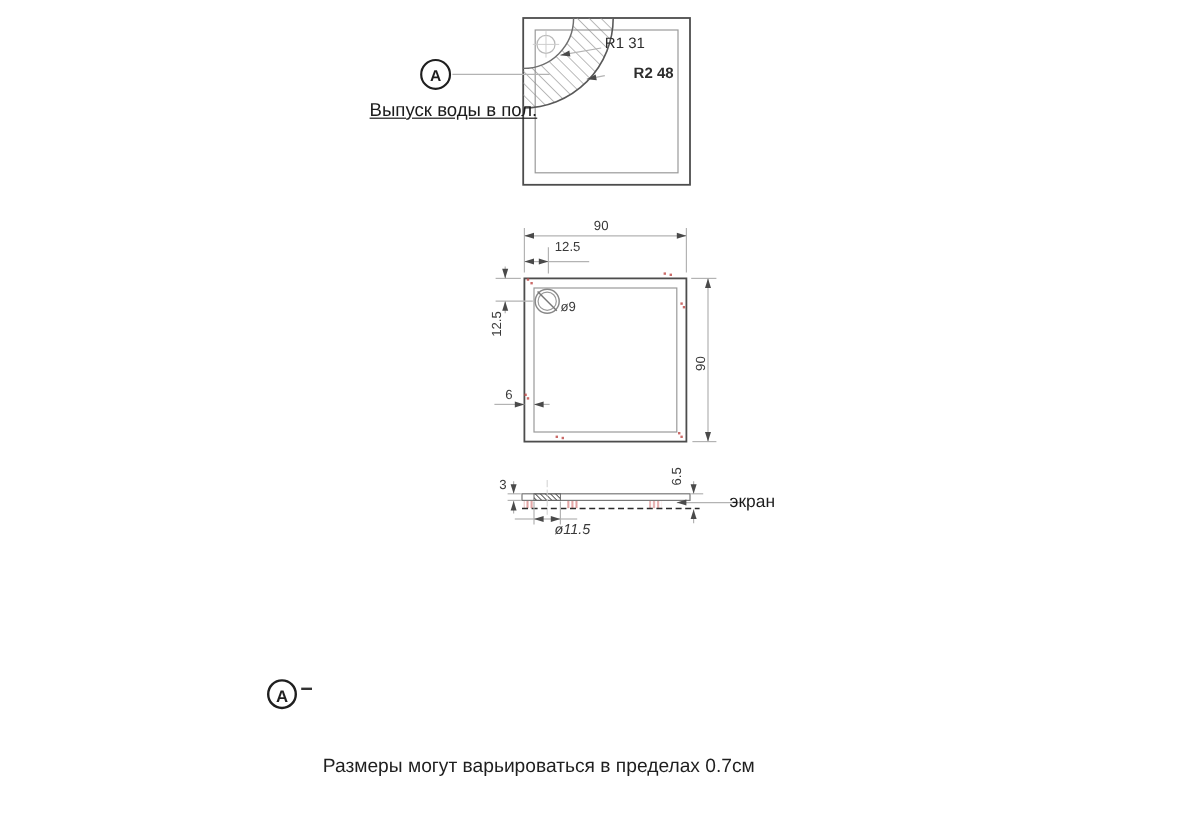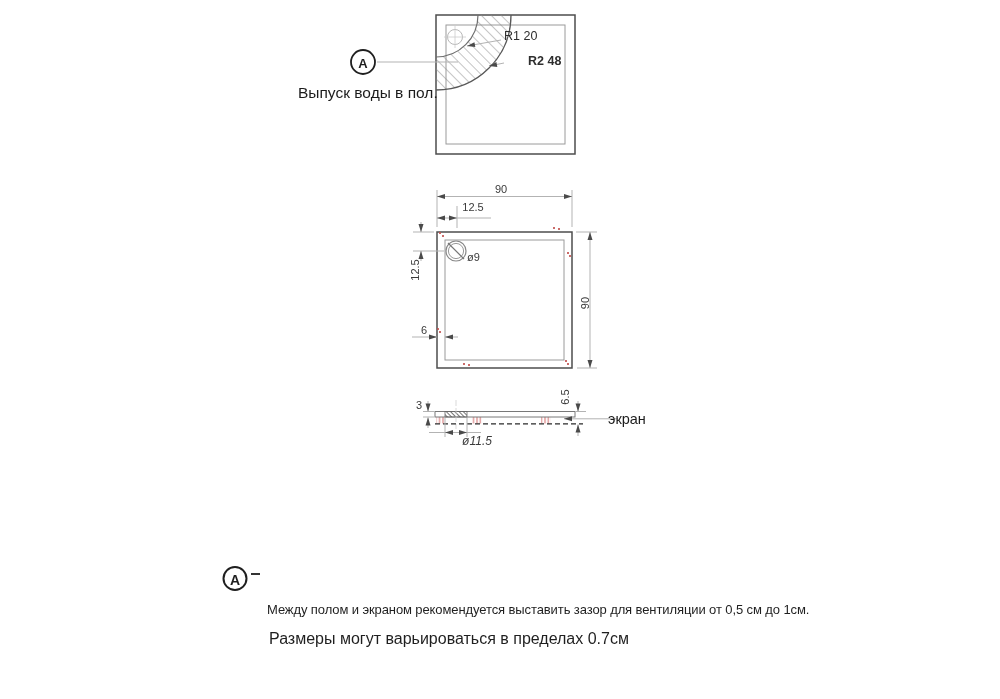--- a/index.html
+++ b/index.html
@@ -138,33 +138,32 @@
       <line x1="618" y1="418.8" x2="564" y2="418.8" stroke="#b3b3b3" stroke-width="1" marker-end="url(#arw)"></line>
     </g>
 
     <g>
       <circle cx="235" cy="578.5" r="11.5" fill="#ffffff" stroke="#1f1f1f" stroke-width="2"></circle>
       <line x1="251" y1="574" x2="260" y2="574" stroke="#333333" stroke-width="2"></line>
     </g>
   </svg>
 
   <span class="marker-letter" style="left:363px;top:63px;font-size:13px;">A</span>
-  <div class="caption" style="left:298px;top:84px;">Выпуск воды в пол.</div>
-  <span class="lbl lbl-l lbl-r1" style="left:504px;top:36px;">R1 20</span>
+  <div class="caption" style="left:308px;top:84px;text-decoration:underline;">Выпуск воды в пол.</div>
+  <span class="lbl lbl-l lbl-r1" style="left:504px;top:36px;">R1 31</span>
   <span class="lbl lbl-l lbl-r1" style="left:528px;top:61px;font-weight:bold;">R2 48</span>
 
   <span class="lbl lbl-c" style="left:501px;top:189px;">90</span>
   <span class="lbl lbl-c" style="left:473px;top:207px;">12.5</span>
   <span class="lbl lbl-v" style="left:415px;top:270px;">12.5</span>
   <span class="lbl lbl-c" style="left:424px;top:330px;">6</span>
   <span class="lbl lbl-v" style="left:585px;top:303px;">90</span>
   <span class="lbl lbl-l" style="left:467px;top:257px;">ø9</span>
 
   <span class="lbl lbl-c" style="left:419px;top:405px;">3</span>
   <span class="lbl lbl-v" style="left:565px;top:397px;">6.5</span>
   <span class="lbl lbl-c o-lbl" style="left:477px;top:441px;">ø11.5</span>
   <span class="lbl lbl-l screen-lbl" style="left:608px;top:419px;">экран</span>
 
   <span class="marker-letter" style="left:235px;top:579.5px;font-size:14px;">A</span>
-  <div class="note" style="left:267px;top:602px;">Между полом и экраном рекомендуется выставить зазор для вентиляции от 0,5 см до 1см.</div>
   <div class="note note-big" style="left:269px;top:630px;">Размеры могут варьироваться в пределах 0.7см</div>
 
 </div>
 
 </body></html>

